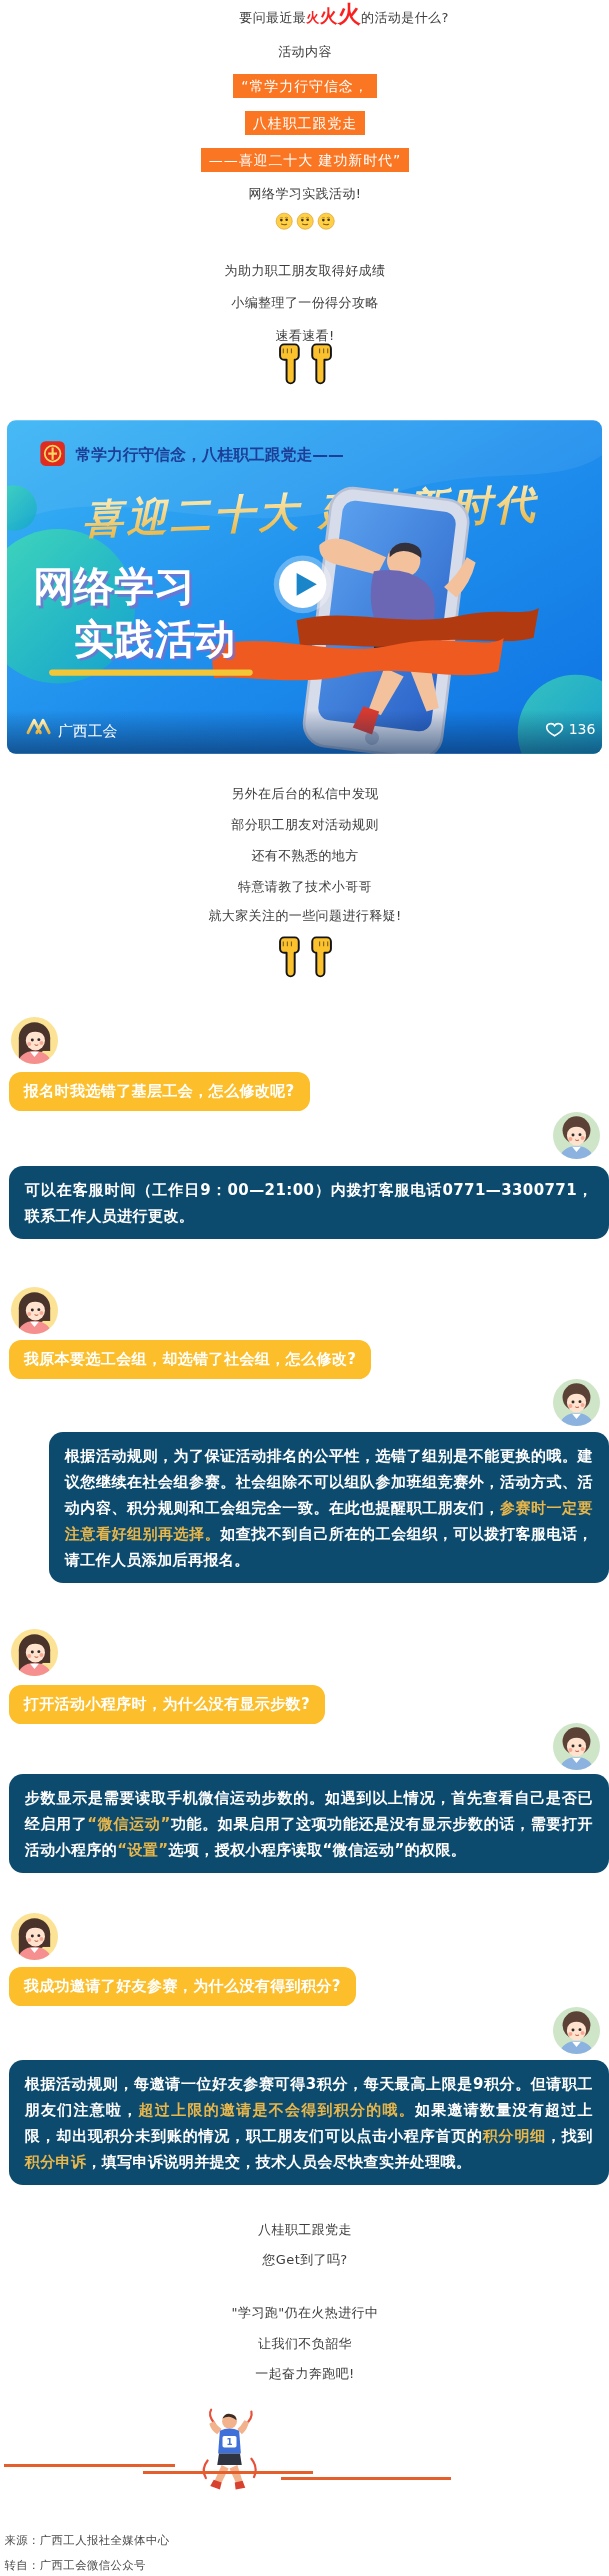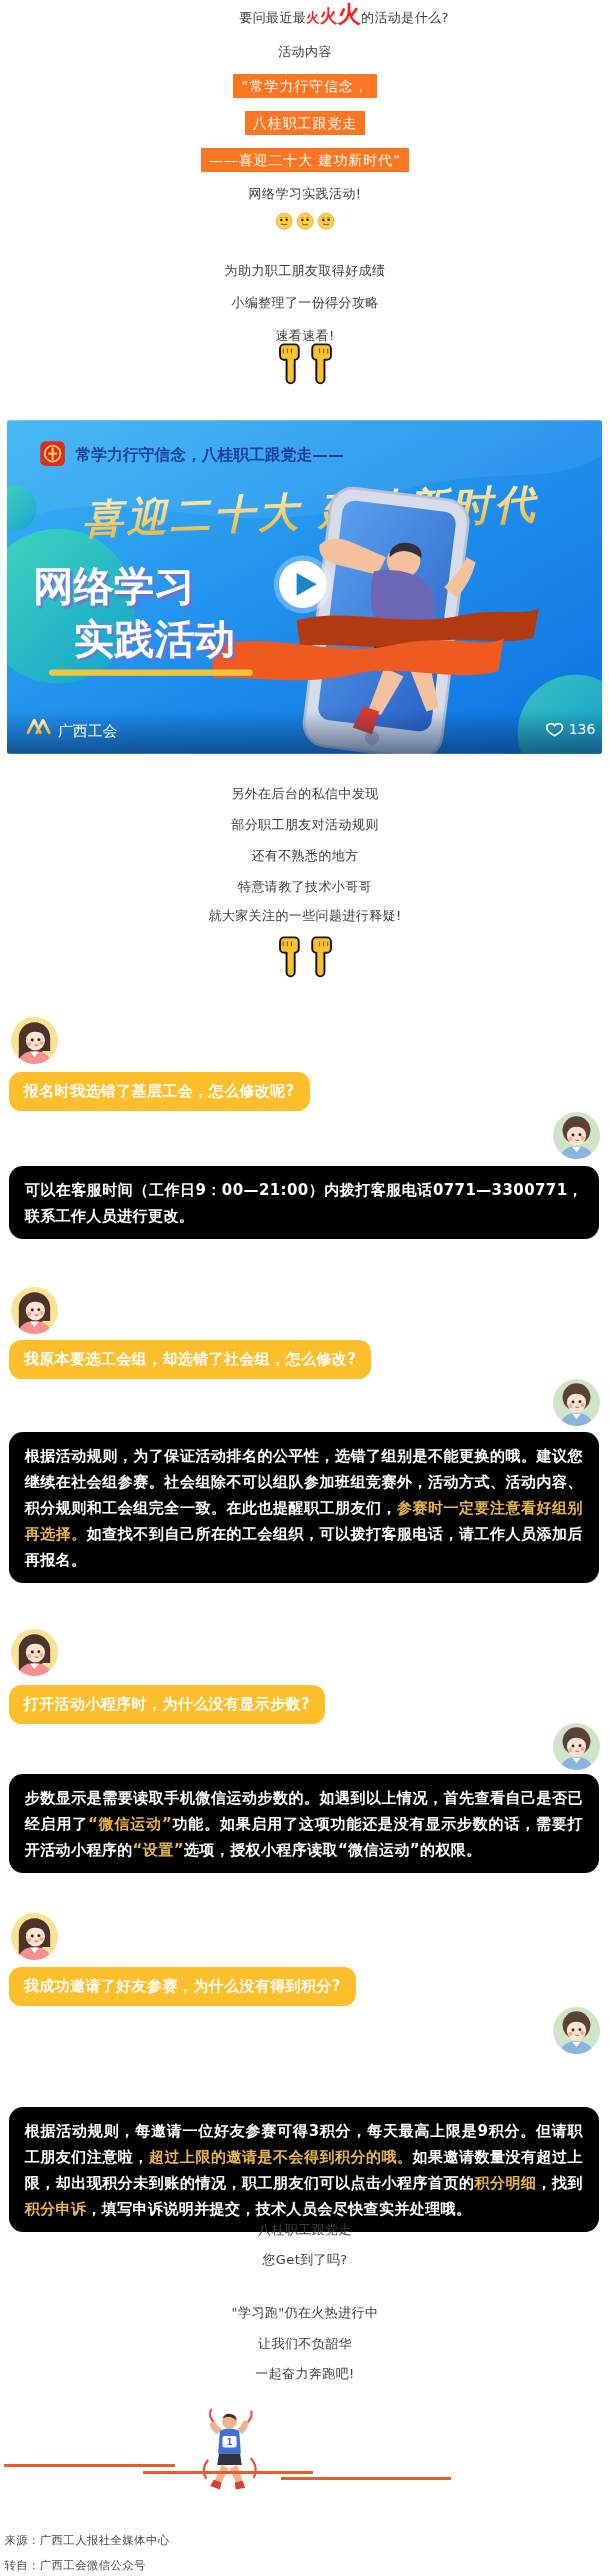--- a/index.html
+++ b/index.html
@@ -9,31 +9,31 @@
   }
   .line{position:absolute;left:0;width:100%;text-align:center;font-size:13px;line-height:19.3px;color:#3d3d3d;letter-spacing:0.4px;}
   .fire{color:#fb1f1f;font-weight:bold;}
   .f1{font-size:13px;}
   .f2{font-size:17.6px;}
   .f3{font-size:23px;}
   .l1-flex{display:flex;justify-content:center;align-items:baseline;}
   .hl-chip{background:#fb7622;color:#ffffff;font-weight:normal;font-size:14px;padding:2.6px 8px;display:inline-block;letter-spacing:0.9px;}
   .emoji-row{display:flex;justify-content:center;gap:2.6px;align-items:center;}
   .hands{position:absolute;left:0;width:100%;display:flex;justify-content:center;gap:7px;}
-  .banner{position:absolute;left:7px;top:420px;width:595px;height:334px;border-radius:3px;overflow:hidden;cursor:pointer;}
+  .banner{position:absolute;left:7px;top:420px;width:595px;height:334px;border-radius:9px;overflow:hidden;cursor:pointer;}
   .avatar{position:absolute;width:47px;height:47px;border-radius:50%;overflow:hidden;}
   .avatar.girl{left:10.5px;}
   .avatar.boy{left:553px;}
   .q-bubble{
     position:absolute;left:8.8px;display:inline-block;max-width:492px;
     background:#fcbe2a;color:#ffffff;font-weight:bold;font-size:15px;line-height:21px;
     padding:8.8px 15px;border-radius:12.3px;letter-spacing:0.4px;
   }
   .a-bubble{
-    position:absolute;left:8.8px;right:11px;background:#000000;color:#ffffff;
+    position:absolute;left:8.8px;right:1px;background:#0c4a6e;color:#ffffff;
     font-size:15px;line-height:26px;font-weight:600;padding:10.5px 16px;border-radius:14px;
     text-align:justify;letter-spacing:0.4px;
   }
   .a-bubble .hl{color:#e9b64a;font-weight:bold;}
   .o-line{position:absolute;height:2.6px;background:#e55f2d;}
   .src-line{position:absolute;left:4.4px;font-size:11.4px;color:#4a4a4a;letter-spacing:0.4px;}
   .banner-svg text{font-family:"DejaVu Sans","Liberation Sans",sans-serif;}
   .calli{font-family:"DejaVu Serif","Liberation Serif",serif;font-weight:bold;font-style:italic;}
 </style>
 </head>
@@ -254,21 +254,21 @@
         <path d="M16,22 q2,-10 11,-10 q9,0 11,10 q-5,-5 -11,-5 q-6,0 -11,5 z" fill="#5b4136"></path>
         <circle cx="23" cy="26.5" r="1.7" fill="#2b2b2b"></circle>
         <circle cx="31" cy="26" r="1.7" fill="#2b2b2b"></circle>
         <circle cx="20" cy="31" r="2.3" fill="#f8a08c" opacity="0.9"></circle>
         <circle cx="34" cy="30" r="2.3" fill="#f8a08c" opacity="0.9"></circle>
         <path d="M26,32 q1.8,1.5 3.4,0.2" stroke="#c96b56" stroke-width="1.2" fill="none" stroke-linecap="round"></path>
         <path d="M6,54 Q12,39 27,39 Q42,39 48,54 Z" fill="#8cb3e0"></path>
         <path d="M22,40 L27,46 L32,40 Z" fill="#ffffff"></path>
       </svg>
   </div>
-  <div class="a-bubble" style="top:1432px;">
+  <div class="a-bubble" style="top:1432px;margin-left:40px;">
     <span>根据活动规则，为了保证活动排名的公平性，选错了组别是不能更换的哦。建议您继续在社会组参赛。社会组除不可以组队参加班组竞赛外，活动方式、活动内容、积分规则和工会组完全一致。在此也提醒职工朋友们，</span><span class="hl">参赛时一定要注意看好组别再选择。</span><span>如查找不到自己所在的工会组织，可以拨打客服电话，请工作人员添加后再报名。</span>
   </div>
 
   <div class="avatar girl" style="top:1629px;">
     <svg width="47" height="47" viewBox="0 0 54 54">
         <rect width="54" height="54" fill="#fbe294"></rect>
         <circle cx="27" cy="24" r="18" fill="#4a332a"></circle>
         <rect x="9" y="24" width="10" height="24" fill="#4a332a"></rect>
         <rect x="37" y="24" width="8" height="15" fill="#4a332a"></rect>
         <ellipse cx="28" cy="27" rx="11" ry="11.5" fill="#ffe3cf"></ellipse>
@@ -328,21 +328,21 @@
         <path d="M16,22 q2,-10 11,-10 q9,0 11,10 q-5,-5 -11,-5 q-6,0 -11,5 z" fill="#5b4136"></path>
         <circle cx="23" cy="26.5" r="1.7" fill="#2b2b2b"></circle>
         <circle cx="31" cy="26" r="1.7" fill="#2b2b2b"></circle>
         <circle cx="20" cy="31" r="2.3" fill="#f8a08c" opacity="0.9"></circle>
         <circle cx="34" cy="30" r="2.3" fill="#f8a08c" opacity="0.9"></circle>
         <path d="M26,32 q1.8,1.5 3.4,0.2" stroke="#c96b56" stroke-width="1.2" fill="none" stroke-linecap="round"></path>
         <path d="M6,54 Q12,39 27,39 Q42,39 48,54 Z" fill="#8cb3e0"></path>
         <path d="M22,40 L27,46 L32,40 Z" fill="#ffffff"></path>
       </svg>
   </div>
-  <div class="a-bubble" style="top:2060px;margin-top:47px;">
+  <div class="a-bubble" style="top:2060px;">
     <span>根据活动规则，每邀请一位好友参赛可得3积分，每天最高上限是9积分。但请职工朋友们注意啦，</span><span class="hl">超过上限的邀请是不会得到积分的哦。</span><span>如果邀请数量没有超过上限，却出现积分未到账的情况，职工朋友们可以点击小程序首页的</span><span class="hl">积分明细</span><span>，找到</span><span class="hl">积分申诉</span><span>，填写申诉说明并提交，技术人员会尽快查实并处理哦。</span>
   </div>
 
   <div class="line" style="top:2220px;">八桂职工跟党走</div>
   <div class="line" style="top:2250px;">您Get到了吗?</div>
   <div class="line" style="top:2303px;">"学习跑"仍在火热进行中</div>
   <div class="line" style="top:2334px;">让我们不负韶华</div>
   <div class="line" style="top:2364px;">一起奋力奔跑吧!</div>
 
   <div style="position:absolute;left:181px;top:2408px;">

